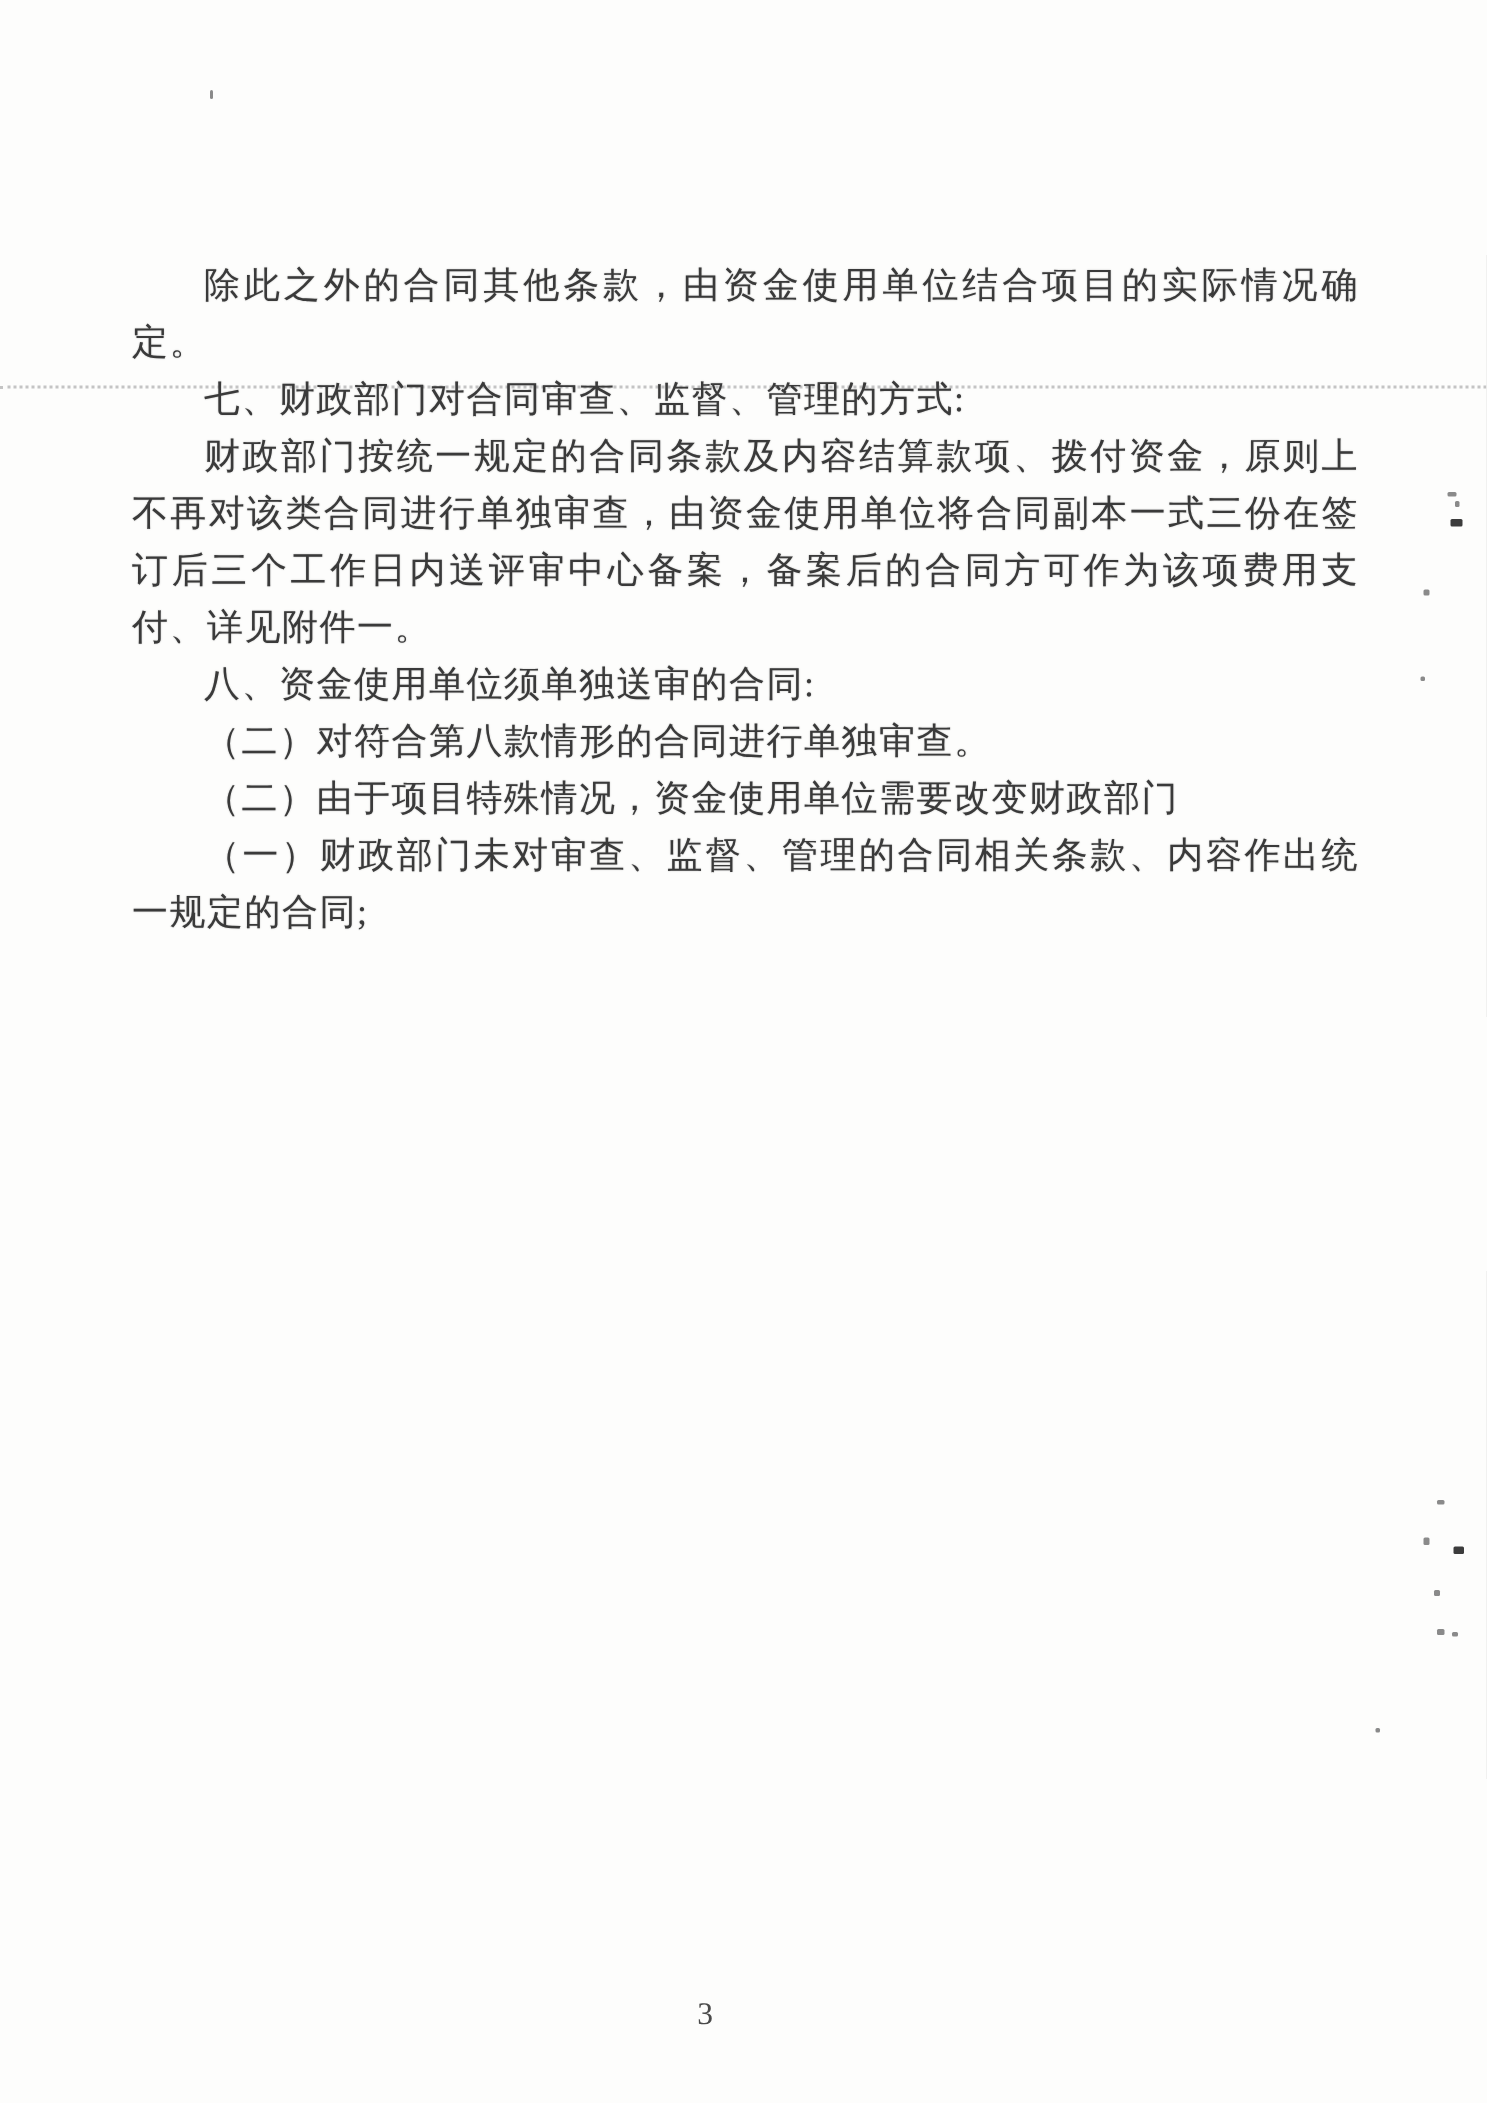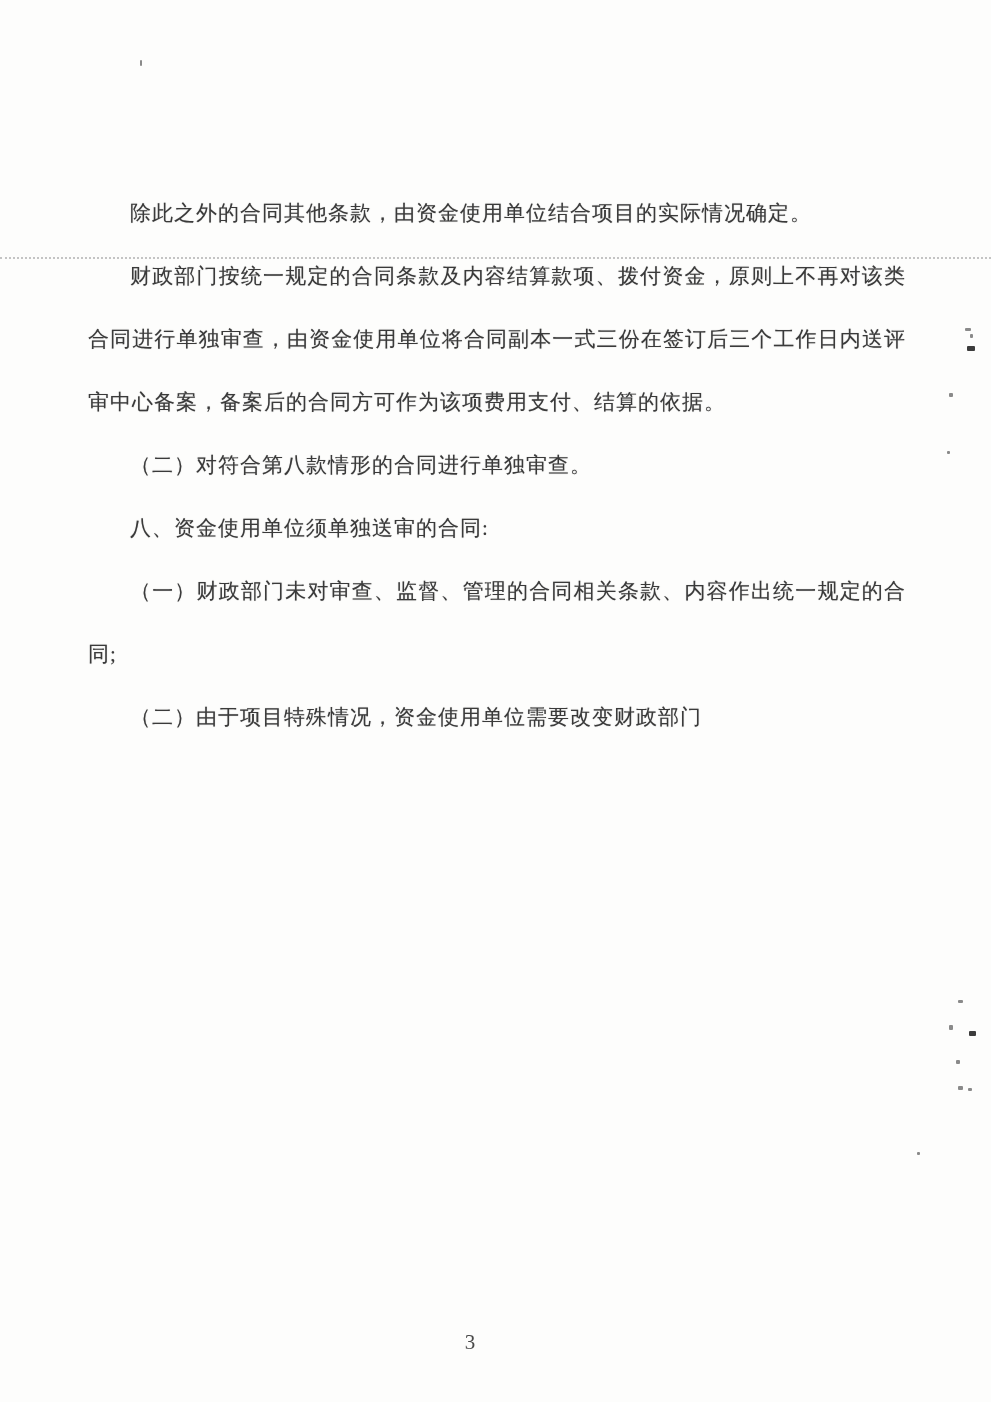--- a/index.html
+++ b/index.html
@@ -12,25 +12,25 @@
     width: 991px;
     height: 1402px;
     margin: 0 auto;
     background: var(--paper, #fdfdfc);
     font-family: "Liberation Serif", "DejaVu Serif", serif;
     color: var(--ink, #3a3a3a);
     overflow: hidden;
   }
   .content {
     position: absolute;
-    top: 182px;
+    top: 172px;
     left: 88px;
     width: 818px;
-    font-size: 21px;
-    line-height: 63px;
+    font-size: 24px;
+    line-height: 38px;
     text-align: justify;
     letter-spacing: 1px;
   }
   .content p {
     margin: 0;
     text-indent: 2em;
     text-shadow: 0 0 1px rgba(70, 70, 70, 0.45);
   }
   .dotted-line {
     position: absolute;
@@ -59,25 +59,26 @@
 </style>
 </head>
 <body>
 
 <div class="page">
 
   <div class="dotted-line"></div>
 
   <div class="content">
     <p>除此之外的合同其他条款，由资金使用单位结合项目的实际情况确定。</p>
-    <p>财政部门按统一规定的合同条款及内容结算款项、拨付资金，原则上不再对该类合同进行单独审查，由资金使用单位将合同副本一式三份在签订后三个工作日内送评审中心备案，备案后的合同方可作为该项费用支付、结算的依据。</p>
+    <p>七、财政部门对合同审查、监督、管理的方式:</p>
+    <p>财政部门按统一规定的合同条款及内容结算款项、拨付资金，原则上不再对该类合同进行单独审查，由资金使用单位将合同副本一式三份在签订后三个工作日内送评审中心备案，备案后的合同方可作为该项费用支付、详见附件一。</p>
+    <p>八、资金使用单位须单独送审的合同:</p>
     <p>（二）对符合第八款情形的合同进行单独审查。</p>
-    <p>八、资金使用单位须单独送审的合同:</p>
+    <p>（二）由于项目特殊情况，资金使用单位需要改变财政部门</p>
     <p>（一）财政部门未对审查、监督、管理的合同相关条款、内容作出统一规定的合同;</p>
-    <p>（二）由于项目特殊情况，资金使用单位需要改变财政部门</p>
   </div>
 
   <div class="page-number">3</div>
 
   <div class="speck" style="left:140px; top:60px; width:2px; height:6px;"></div>
   <div class="speck" style="left:965px; top:328px; width:6px; height:3px;"></div>
   <div class="speck" style="left:970px; top:334px; width:3px; height:4px;"></div>
   <div class="speck dark" style="left:967px; top:346px; width:8px; height:5px;"></div>
   <div class="speck" style="left:949px; top:393px; width:4px; height:4px;"></div>
   <div class="speck" style="left:947px; top:451px; width:3px; height:3px;"></div>

